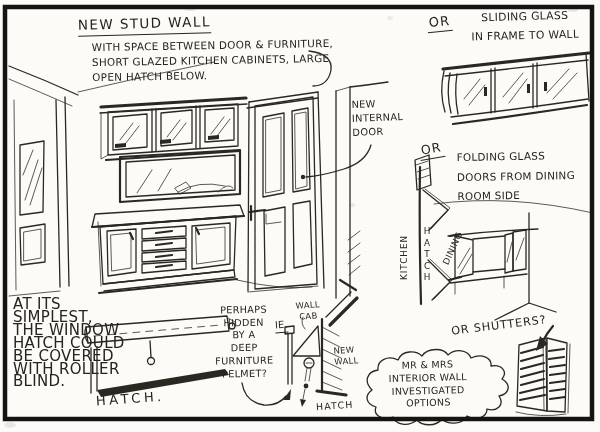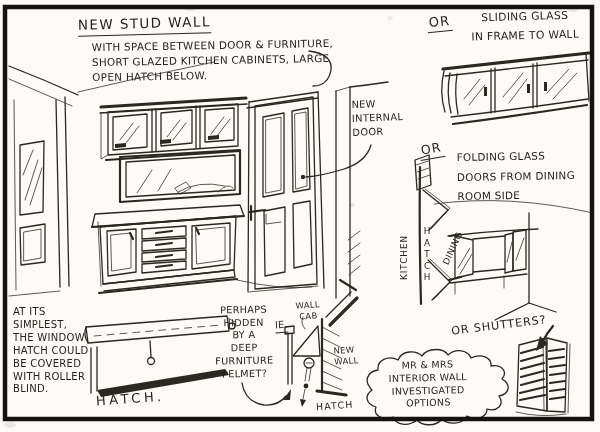--- a/index.html
+++ b/index.html
@@ -19,21 +19,21 @@
            border-bottom:1.6px solid #26241f;padding:0 2px 1px;}
   .t-sliding{left:464px;top:7px;width:122px;text-align:center;font-size:10.8px;line-height:19px;transform:rotate(-1.5deg);}
   .t-doorlabel{left:352px;top:97px;font-size:9.8px;line-height:14px;transform:rotate(-2deg);}
   .t-folding-or{left:419px;top:141px;font-size:12.5px;letter-spacing:1px;transform:rotate(-10deg);
            border-bottom:1.5px solid #26241f;padding:0 2px 1px;}
   .t-folding{left:457px;top:147px;font-size:10.4px;line-height:19.5px;transform:rotate(-1deg);}
   .t-kitchen{left:372px;top:252px;width:64px;text-align:center;font-size:8.8px;letter-spacing:1px;transform:rotate(-90deg);}
   .t-hatchv{left:421px;top:226px;font-size:8.8px;letter-spacing:1.5px;writing-mode:vertical-lr;
            text-orientation:upright;white-space:nowrap;}
   .t-dining{left:428px;top:243px;width:50px;text-align:center;font-size:8.8px;letter-spacing:.5px;transform:rotate(-65deg);}
-  .t-roller{left:13px;top:306px;font-size:10px;line-height:12.9px;}
+  .t-roller{left:13px;top:298px;font-size:15px;line-height:12.9px;}
   .t-hatchbig{left:96px;top:391px;font-size:13px;letter-spacing:3.5px;transform:rotate(-4deg);}
   .t-pelmetnote{left:210px;top:304px;width:68px;text-align:center;font-size:9.7px;line-height:12.7px;transform:rotate(-1deg);}
   .t-ie{left:275px;top:319px;font-size:9.8px;border-bottom:1.4px solid #26241f;padding-bottom:1px;transform:rotate(-4deg);}
   .t-wallcab{left:290px;top:300px;width:36px;text-align:center;font-size:8.4px;line-height:10.5px;transform:rotate(-4deg);}
   .t-newwall{left:334px;top:345px;font-size:8.4px;line-height:11px;transform:rotate(-4deg);}
   .t-hatchsm{left:316px;top:400px;font-size:9.4px;letter-spacing:1.2px;transform:rotate(-4deg);}
   .t-shutters{left:451px;top:319px;font-size:11.3px;letter-spacing:.8px;transform:rotate(-7deg);}
   .t-cloud{left:375px;top:359px;width:106px;text-align:center;font-size:9.5px;line-height:12.8px;transform:rotate(-1.5deg);}
 </style>
 </head>

